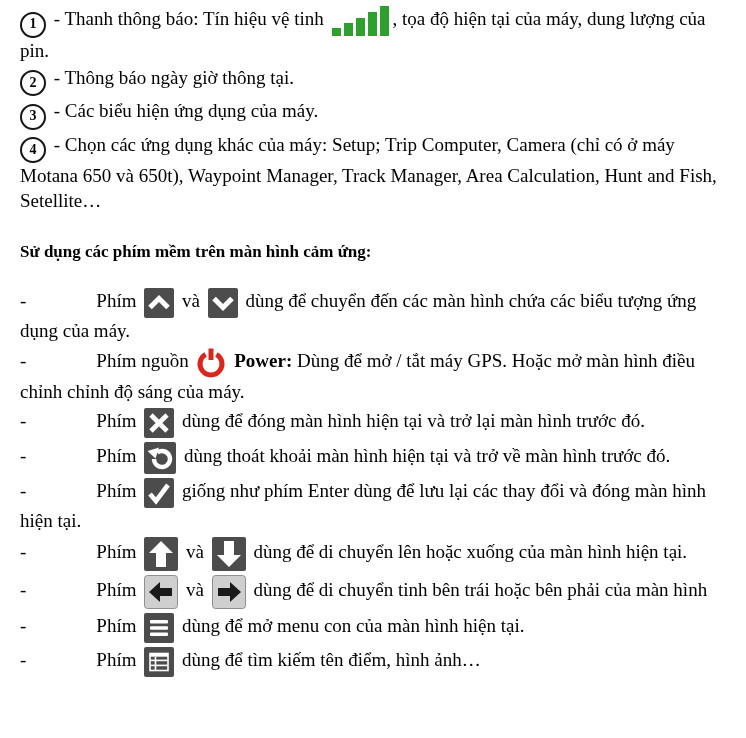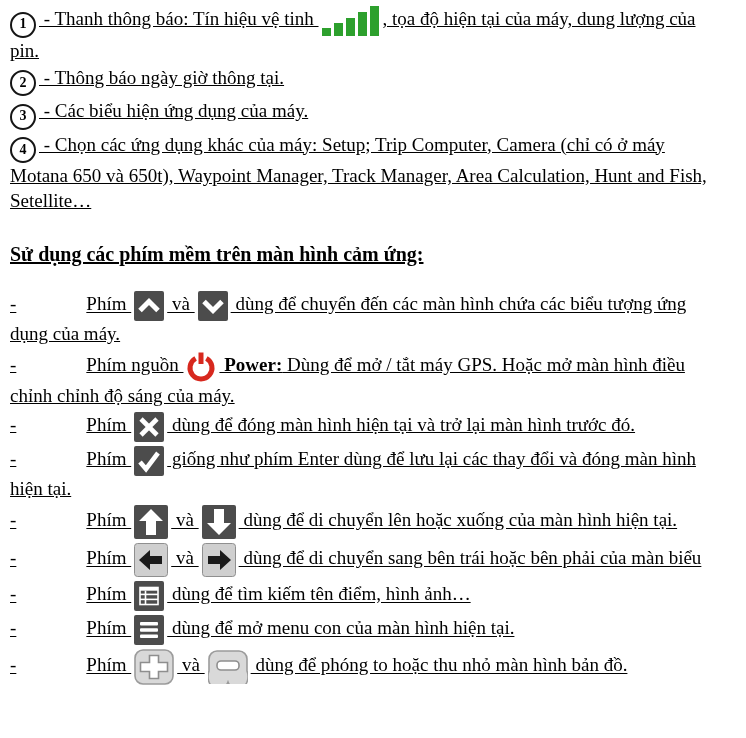--- a/index.html
+++ b/index.html
@@ -2,25 +2,25 @@
 <html><head>
 <meta charset="utf-8">
 <style>
   html,body{margin:0;padding:0;}
   body{
     width:746px;height:738px;overflow:hidden;
     background:#ffffff;color:#000000;
     font-family:"Liberation Serif","DejaVu Serif",serif;
     font-size:19px;
   }
-  .page{padding:6px 26px 4px 10px;text-decoration:underline;}
+  .page{padding:6px 26px 4px 20px;}
   .para{line-height:1.33;margin:0 0 2px 0;}
   .softkeys .para{margin:0 0 4px 0;}
   .heading{
-    font-size:20px;font-weight:bold;
+    font-size:17px;font-weight:bold;
     margin:28px 0 24px 0;line-height:1.3;
   }
   .circled{
     display:inline-flex;align-items:center;justify-content:center;
     width:22px;height:22px;border:2.5px solid #151515;border-radius:50%;
     font-size:14px;font-weight:600;vertical-align:-3px;margin-right:3px;
     background:#fff;
   }
   .tab{display:inline-block;width:70px;}
   .icon{display:inline-block;vertical-align:middle;line-height:0;margin:0 3px;}
@@ -54,53 +54,51 @@
           </svg></span><span> dùng để chuyển đến các màn hình chứa các biểu tượng ứng dụng của máy.</span></div>
       <div class="para"><span>-</span><span class="tab"></span><span>Phím nguồn </span><span class="icon icon-power"><svg width="30" height="32" viewBox="0 0 30 32">
             <path d="M9.6 7.4 A11 11 0 1 0 20.4 7.4" fill="none" stroke="#d7281e" stroke-width="5"></path>
             <line x1="15" y1="1.5" x2="15" y2="13" stroke="#d7281e" stroke-width="5"></line>
           </svg></span><b> Power:</b><span> Dùng để mở / tắt máy GPS. Hoặc mở màn hình điều chỉnh chỉnh độ sáng của máy.</span></div>
       <div class="para"><span>-</span><span class="tab"></span><span>Phím </span><span class="icon icon-close"><svg width="30" height="30" viewBox="0 0 30 30">
             <rect width="30" height="30" rx="2" fill="#4c4c4c"></rect>
             <line x1="7" y1="7" x2="23" y2="23" stroke="#fff" stroke-width="4.6"></line>
             <line x1="23" y1="7" x2="7" y2="23" stroke="#fff" stroke-width="4.6"></line>
           </svg></span><span> dùng để đóng màn hình hiện tại và trở lại màn hình trước đó.</span></div>
+      <div class="para"><span>-</span><span class="tab"></span><span>Phím </span><span class="icon icon-back"><svg width="32" height="32" viewBox="0 0 32 32">
+            <rect width="32" height="32" rx="2" fill="#4c4c4c"></rect>
+            <path d="M10 17 a8 8 0 1 0 3.2 -6.4" fill="none" stroke="#fff" stroke-width="4.4"></path>
+            <polygon points="3.5,9 15,5.5 11.5,16.5" fill="#fff"></polygon>
+          </svg></span><span> dùng thoát khoải màn hình hiện tại và trở về màn hình trước đó.</span></div>
       <div class="para"><span>-</span><span class="tab"></span><span>Phím </span><span class="icon icon-check"><svg width="30" height="30" viewBox="0 0 30 30">
             <rect width="30" height="30" rx="2" fill="#4c4c4c"></rect>
             <polyline points="6,16 12,23 24,7" fill="none" stroke="#fff" stroke-width="4.6"></polyline>
           </svg></span><span> giống như phím Enter dùng để lưu lại các thay đổi và đóng màn hình hiện tại.</span></div>
       <div class="para"><span>-</span><span class="tab"></span><span>Phím </span><span class="icon icon-arrow-up"><svg width="34" height="34" viewBox="0 0 34 34">
             <rect width="34" height="34" rx="2" fill="#4c4c4c"></rect>
             <polygon points="17,4 29,16 22,16 22,30 12,30 12,16 5,16" fill="#fff"></polygon>
           </svg></span><span> và </span><span class="icon icon-arrow-down"><svg width="34" height="34" viewBox="0 0 34 34">
             <rect width="34" height="34" rx="2" fill="#4c4c4c"></rect>
             <polygon points="17,30 5,18 12,18 12,4 22,4 22,18 29,18" fill="#fff"></polygon>
           </svg></span><span> dùng để di chuyển lên hoặc xuống của màn hình hiện tại.</span></div>
       <div class="para"><span>-</span><span class="tab"></span><span>Phím </span><span class="icon icon-arrow-left"><svg width="34" height="34" viewBox="0 0 34 34">
             <rect x="0.5" y="0.5" width="33" height="33" rx="3" fill="#cfcfcf" stroke="#8f8f8f"></rect>
             <polygon points="5,17 16,7 16,13 28,13 28,21 16,21 16,27" fill="#1a1a1a"></polygon>
           </svg></span><span> và </span><span class="icon icon-arrow-right"><svg width="34" height="34" viewBox="0 0 34 34">
             <rect x="0.5" y="0.5" width="33" height="33" rx="3" fill="#cfcfcf" stroke="#8f8f8f"></rect>
             <polygon points="29,17 18,7 18,13 6,13 6,21 18,21 18,27" fill="#1a1a1a"></polygon>
-          </svg></span><span> dùng để di chuyển sang bên trái hoặc bên phải của màn biểu</span></div>
+          </svg></span><span> dùng để di chuyển tinh bên trái hoặc bên phải của màn hình</span></div>
+      <div class="para"><span>-</span><span class="tab"></span><span>Phím </span><span class="icon icon-menu"><svg width="30" height="30" viewBox="0 0 30 30">
+            <rect width="30" height="30" rx="2" fill="#4c4c4c"></rect>
+            <rect x="6" y="7" width="18" height="3.6" rx="1" fill="#fff"></rect>
+            <rect x="6" y="13.2" width="18" height="3.6" rx="1" fill="#fff"></rect>
+            <rect x="6" y="19.4" width="18" height="3.6" rx="1" fill="#fff"></rect>
+          </svg></span><span> dùng để mở menu con của màn hình hiện tại.</span></div>
       <div class="para"><span>-</span><span class="tab"></span><span>Phím </span><span class="icon icon-search-grid"><svg width="30" height="30" viewBox="0 0 30 30">
             <rect width="30" height="30" rx="2" fill="#4c4c4c"></rect>
             <rect x="6" y="6.5" width="18" height="3.2" fill="#fff"></rect>
             <rect x="6" y="6.5" width="18" height="17" fill="none" stroke="#fff" stroke-width="1.6"></rect>
             <line x1="6" y1="13.4" x2="24" y2="13.4" stroke="#fff" stroke-width="1.6"></line>
             <line x1="6" y1="18.4" x2="24" y2="18.4" stroke="#fff" stroke-width="1.6"></line>
             <line x1="11.5" y1="9.7" x2="11.5" y2="23.5" stroke="#fff" stroke-width="1.6"></line>
           </svg></span><span> dùng để tìm kiếm tên điểm, hình ảnh…</span></div>
-      <div class="para"><span>-</span><span class="tab"></span><span>Phím </span><span class="icon icon-menu"><svg width="30" height="30" viewBox="0 0 30 30">
-            <rect width="30" height="30" rx="2" fill="#4c4c4c"></rect>
-            <rect x="6" y="7" width="18" height="3.6" rx="1" fill="#fff"></rect>
-            <rect x="6" y="13.2" width="18" height="3.6" rx="1" fill="#fff"></rect>
-            <rect x="6" y="19.4" width="18" height="3.6" rx="1" fill="#fff"></rect>
-          </svg></span><span> dùng để mở menu con của màn hình hiện tại.</span></div>
-      <div class="para"><span>-</span><span class="tab"></span><span>Phím </span><span class="icon icon-zoom-in"><svg width="40" height="36" viewBox="0 0 40 36">
-            <rect x="1" y="1" width="38" height="34" rx="8" fill="#d9d9d9" stroke="#9b9b9b" stroke-width="1.6"></rect>
-            <path d="M15.5 6.5 h9 v7 h9 v9 h-9 v7 h-9 v-7 h-9 v-9 h9 z" fill="#fff" stroke="#8e8e8e" stroke-width="1.6"></path>
-          </svg></span><span> và </span><span class="icon icon-zoom-out"><svg width="40" height="34" viewBox="0 0 40 34">
-            <path d="M9 1 h22 a8 8 0 0 1 8 8 v12 a10 12 0 0 1 -19 11 a10 12 0 0 1 -19 -11 v-12 a8 8 0 0 1 8 -8 z" fill="#d9d9d9" stroke="#9b9b9b" stroke-width="1.6"></path>
-            <rect x="9" y="11" width="22" height="9" rx="4" fill="#fff" stroke="#8e8e8e" stroke-width="1.6"></rect>
-          </svg></span><span> dùng để phóng to hoặc thu nhỏ màn hình bản đồ.</span></div>
     </div>
 </div>
 
 </body></html>

